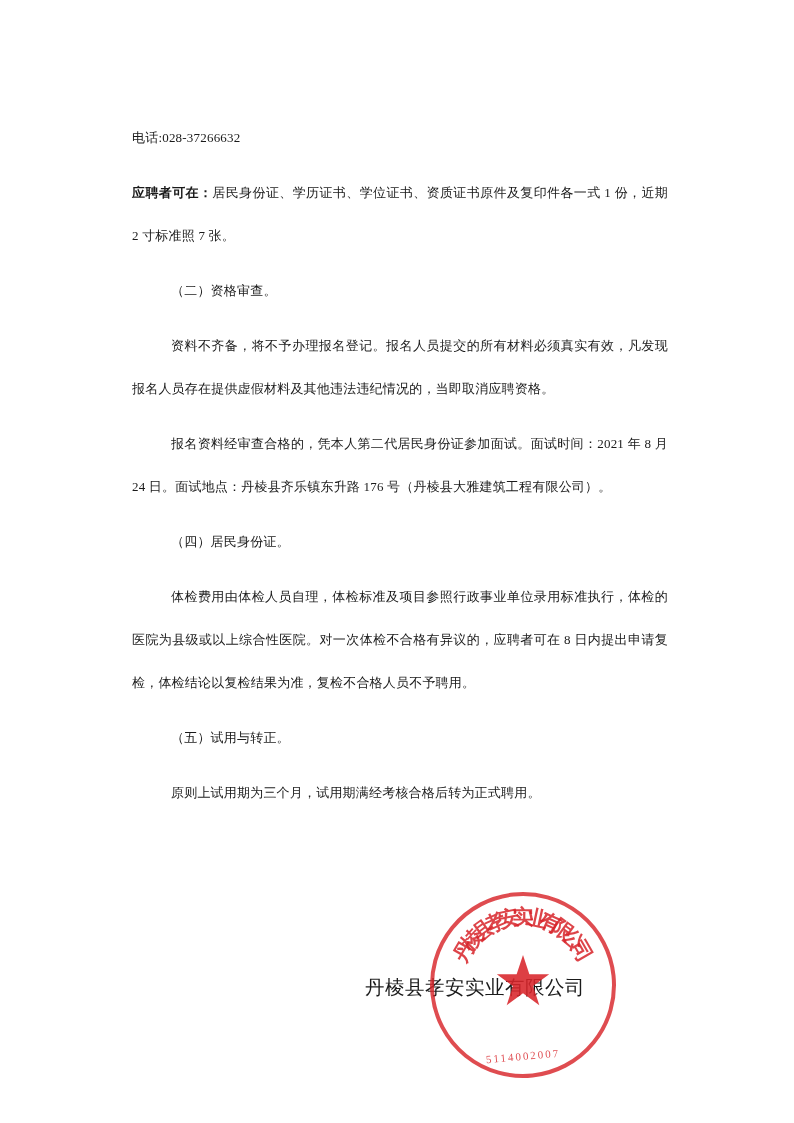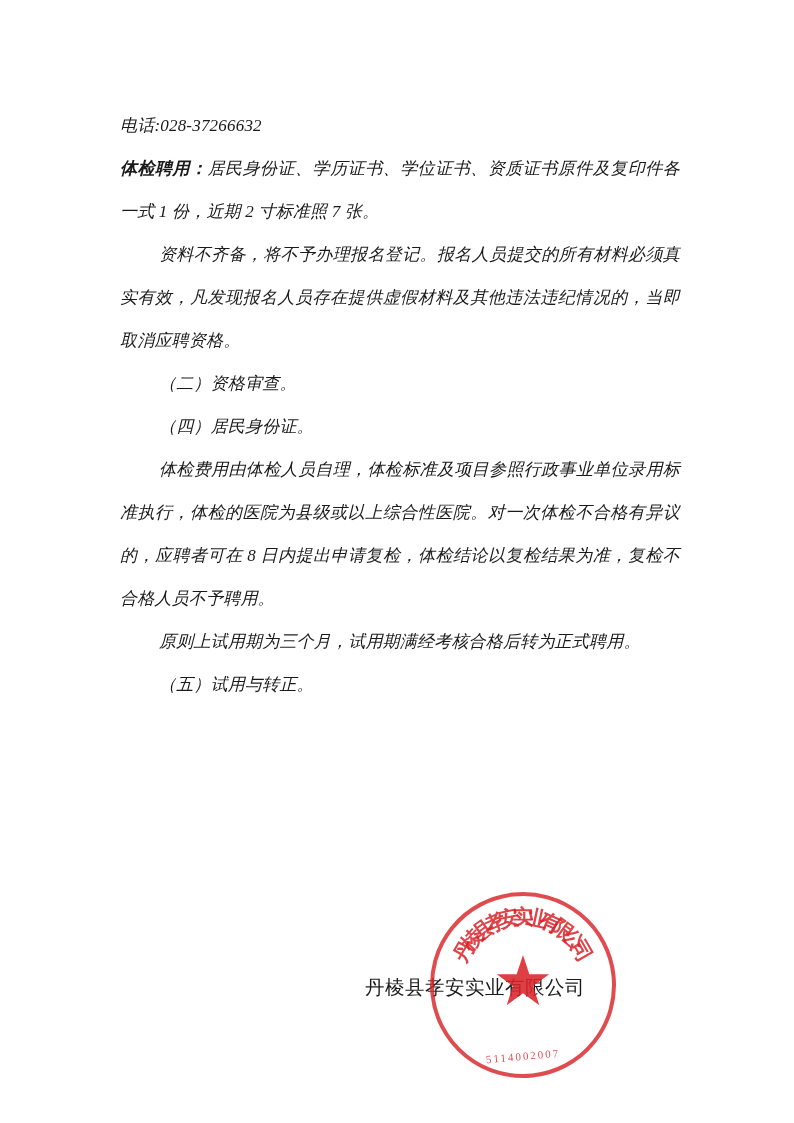--- a/index.html
+++ b/index.html
@@ -16,28 +16,27 @@
     font-family: "Liberation Serif", "DejaVu Serif", serif;
     color: #1a1a1a;
   }
   #doc-body {
     position: absolute;
     left: 120px;
     top: 104px;
     width: 560px;
   }
   .para {
-    font-size: 17px;
+    font-size: 13px;
     line-height: 43px;
     text-align: justify;
     text-justify: inter-ideograph;
     letter-spacing: 0.2px;
-    margin: 0;
+    margin: 12px;
     white-space: pre-wrap;
-    font-style: italic;
   }
   .indent {
     text-indent: 39px;
   }
   .bold-lead {
     font-weight: bold;
   }
   .sign-block {
     position: absolute;
     left: 120px;
@@ -114,35 +113,36 @@
 </style>
 </head>
 <body>
 
 <div id="page">
 
   <div id="doc-body">
 
     <p class="para"><span>电话:028-37266632</span></p>
 
-    <p class="para"><span class="bold-lead">体检聘用：</span><span>居民身份证、学历证书、学位证书、资质证书原件及复印件各一式 1 份，近期 2 寸标准照 7 张。</span></p>
+    <p class="para"><span class="bold-lead">应聘者可在：</span><span>居民身份证、学历证书、学位证书、资质证书原件及复印件各一式 1 份，近期 2 寸标准照 7 张。</span></p>
+
+    <p class="para indent"><span>（二）资格审查。</span></p>
 
     <p class="para indent"><span>资料不齐备，将不予办理报名登记。报名人员提交的所有材料必须真实有效，凡发现报名人员存在提供虚假材料及其他违法违纪情况的，当即取消应聘资格。</span></p>
 
-    <p class="para indent"><span>（二）资格审查。</span></p>
 
-
+    <p class="para indent"><span>报名资料经审查合格的，凭本人第二代居民身份证参加面试。面试时间：2021 年 8 月 24 日。面试地点：丹棱县齐乐镇东升路 176 号（丹棱县大雅建筑工程有限公司）。</span></p>
 
     <p class="para indent"><span>（四）居民身份证。</span></p>
 
     <p class="para indent"><span>体检费用由体检人员自理，体检标准及项目参照行政事业单位录用标准执行，体检的医院为县级或以上综合性医院。对一次体检不合格有异议的，应聘者可在 8 日内提出申请复检，体检结论以复检结果为准，复检不合格人员不予聘用。</span></p>
 
+    <p class="para indent"><span>（五）试用与转正。</span></p>
+
     <p class="para indent"><span>原则上试用期为三个月，试用期满经考核合格后转为正式聘用。</span></p>
-
-    <p class="para indent"><span>（五）试用与转正。</span></p>
 
   </div>
 
   <div class="sign-block">
     <p class="sign-line">丹棱县孝安实业有限公司</p>
   </div>
 
   <div class="seal">
     <div class="seal-ring"></div>
     <div class="seal-text-top" id="seal-arc">

